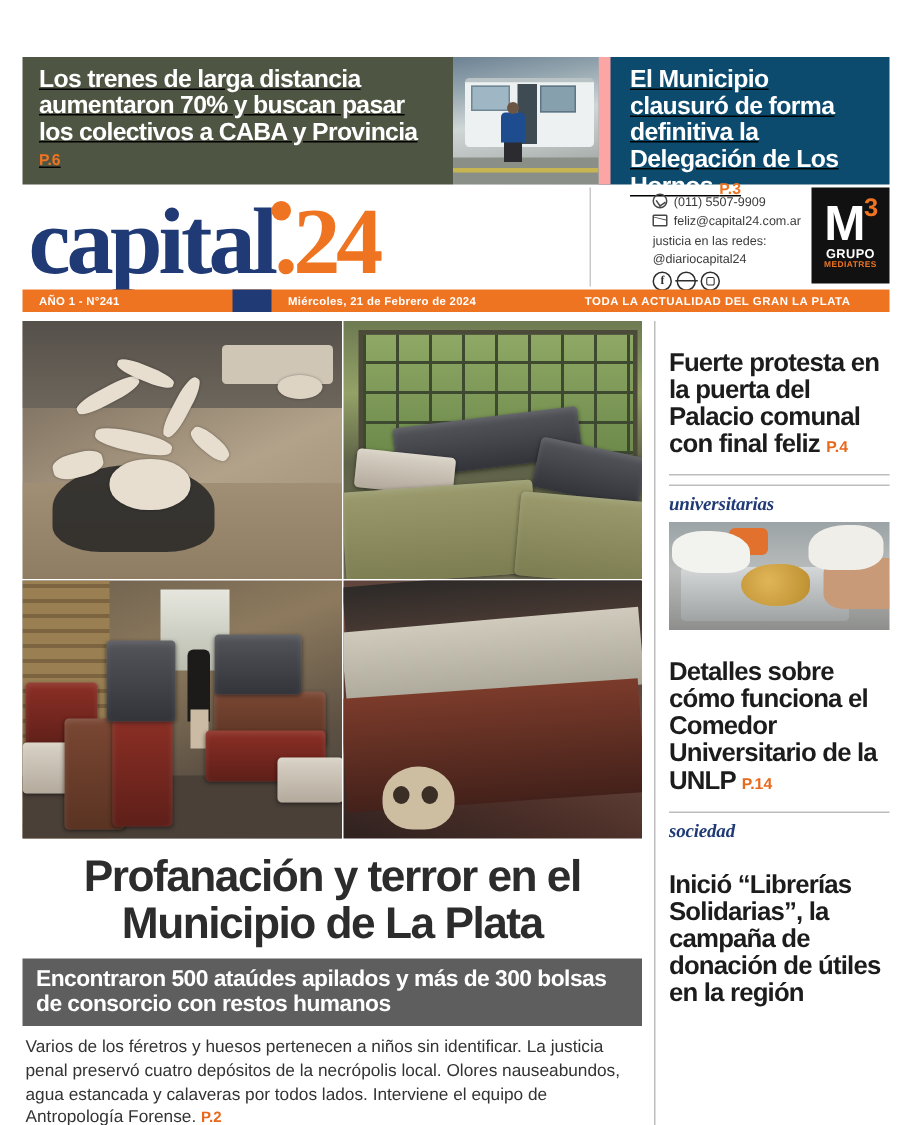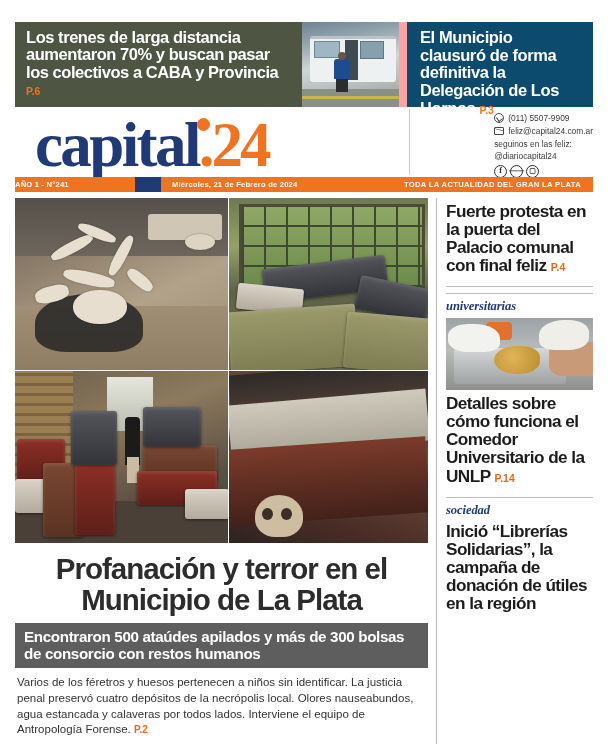--- a/index.html
+++ b/index.html
@@ -17,22 +17,23 @@
     width: 608px;
     height: 750px;
     background: #fff;
     padding: 0 15px;
   }
 
   
   .teaser-strip {
     display: flex;
     height: 85px;
-    margin-top: 22px;
+    margin-top: 38px;
     gap: 0;
+    text-decoration: underline;
   }
   .teaser-left {
     width: 287px;
     background: #4e5543;
     padding: 7px 11px 5px 11px;
     position: relative;
     flex: none;
   }
   .teaser-left .t-head {
     color: #ffffff;
@@ -119,21 +120,20 @@
     font-family: "Liberation Serif", serif;
     font-size: 63px;
     font-weight: bold;
     line-height: 0.96;
     letter-spacing: -2.6px;
     color: #1f3a75;
     position: relative;
     flex: none;
     width: 378px;
     padding-left: 4px;
-    margin-left: 16px;
   }
   .logo .dot24 { color: #ef7422; letter-spacing: -3px; }
   .logo .idot {
     position: absolute;
     width: 13px; height: 13px;
     border-radius: 50%;
     background: #ef7422;
     left: 166px; top: 3px;
   }
 
@@ -218,26 +218,26 @@
     background: #ef7422;
     display: flex;
     align-items: center;
     color: #fff;
     font-size: 7.6px;
     font-weight: bold;
     letter-spacing: .2px;
     position: relative;
     margin-top: 2px;
   }
-  .ib-ano { width: 120px; }
+  .ib-ano { padding-left: 11px; width: 140px; }
   .ib-navy {
     width: 26px; height: 15px; background: #1f3a75; flex: none;
   }
   .ib-date { padding-left: 11px; flex: 1; }
-  .ib-slogan { padding-right: 12px; letter-spacing: .35px; }
+  .ib-slogan { padding-right: 26px; letter-spacing: .35px; }
 
   
   .columns { display: flex; margin-top: 6px; height: 546px; }
   .col-main { width: 421px; flex: none; padding-right: 8px; }
   .col-side {
     flex: 1; border-left: 1px solid #bdbdbd; padding-left: 9px;
   }
 
   
   .collage { width: 100%; }
@@ -381,21 +381,21 @@
     color: #1f3a75;
     font-size: 12.6px;
     letter-spacing: -0.1px;
   }
   .side-head {
     font-size: 17.2px;
     font-weight: bold;
     line-height: 1.05;
     color: #1c1c1c;
     letter-spacing: -0.55px;
-    margin-top: 4px;
+    margin-top: 18px;
   }
   .side-head .pnum { font-size: 10.5px; }
   .side-block { padding-bottom: 6px; }
   .side-sep { border-top: 1px solid #bdbdbd; margin: 6px 0 5px 0; }
 
   .side-photo { width: 100%; height: 72px; margin: 4px 0 3px 0; position: relative; overflow: hidden; }
   .sp-leg {
     background: linear-gradient(180deg,#b9c3c9 0%,#8f9ca4 40%,#6c6257 100%);
   }
   .sp-leg .win {
@@ -479,30 +479,35 @@
     <div class="contact">
       <div class="contact-lines">
         <div class="contact-row">
           <span class="ci wsp"></span>
           <span>(011) 5507-9909</span>
         </div>
         <div class="contact-row">
           <span class="ci mail"></span>
           <span>feliz@capital24.com.ar</span>
         </div>
-        <div>seguinos en las feliz:</div>
+        <div>justicia en las redes:</div>
         <div>@diariocapital24</div>
         <div class="social-row">
           <span class="soc">f</span>
           <span class="soc">⸺</span>
           <span class="soc ig">▢</span>
         </div>
         <div>Grupo MEDIATRES</div>
       </div>
 
+      <div class="m3logo">
+        <div class="m3-m"><span>M</span><sup>3</sup></div>
+        <div class="m3-grupo">GRUPO</div>
+        <div class="m3-med">MEDIATRES</div>
+      </div>
     </div>
   </div>
 
   <div class="infobar">
     <div class="ib-ano">AÑO 1 - N°241</div>
     <div class="ib-navy"></div>
     <div class="ib-date">Miércoles, 21 de Febrero de 2024</div>
     <div class="ib-slogan">TODA LA ACTUALIDAD DEL GRAN LA PLATA</div>
   </div>
 

